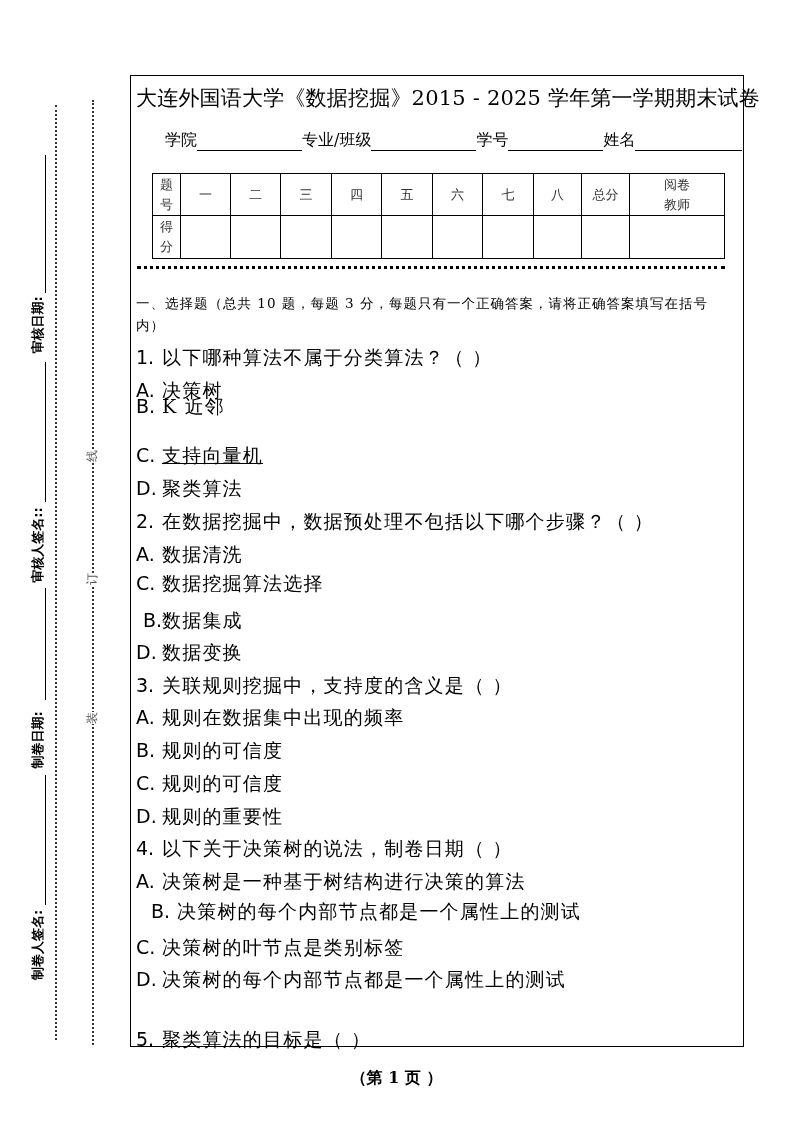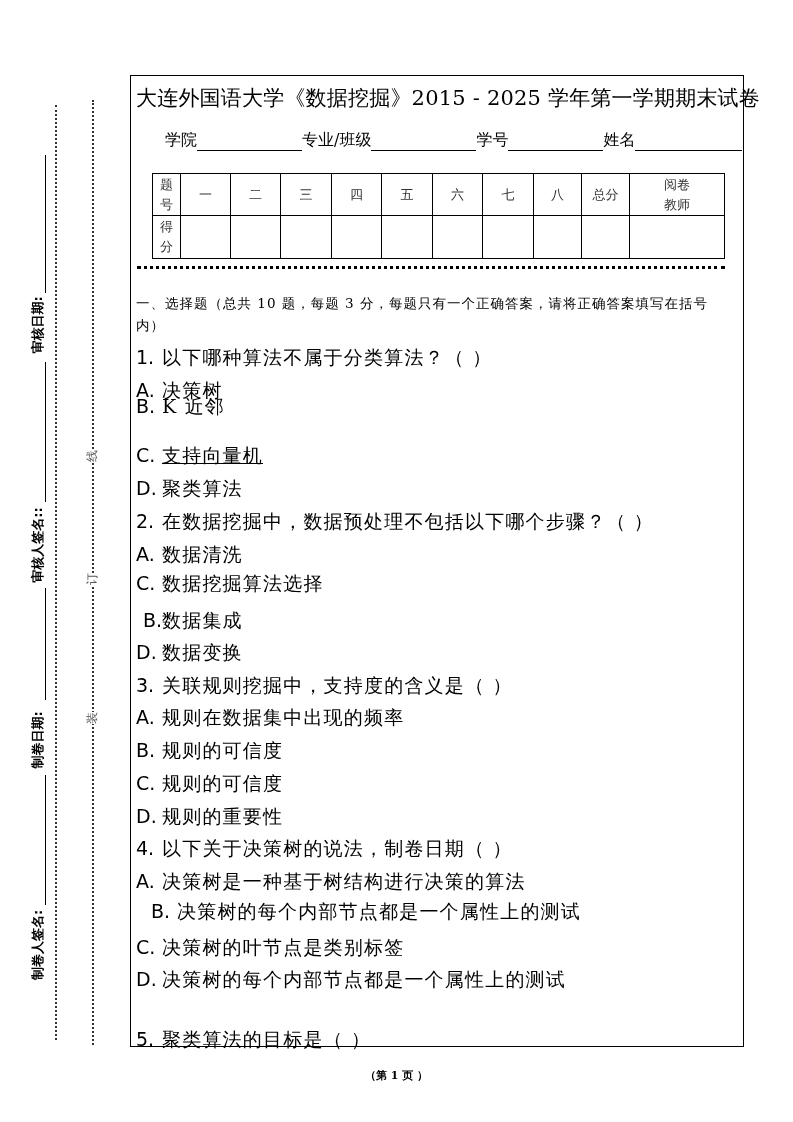--- a/index.html
+++ b/index.html
@@ -32,21 +32,21 @@
   .stack { line-height:20px; }
 
   .dotsep { position:absolute; left:137px; top:266px; width:588px; height:0;
             border-top:3px dotted #000; }
 
   .q { position:absolute; left:136px; font-size:19px; white-space:nowrap; letter-spacing:1.2px; }
   .q .pre { font-family:"DejaVu Sans","Liberation Sans",sans-serif; display:inline-block; width:26px; letter-spacing:0; }
   .section { position:absolute; left:136px; top:292px; width:600px; font-size:13.5px; line-height:22px; letter-spacing:1px; }
 
   .footer { position:absolute; top:1068px; left:0; width:793px; text-align:center;
-            font-size:11px; font-weight:bold; }
+            font-size:16px; font-weight:bold; }
 </style>
 </head>
 <body>
 
 <div class="dotline" style="left:55px; top:105px; height:935px;"></div>
 <div class="dotline" style="left:92px; top:100px; height:945px;"></div>
 
 <div class="solidline" style="left:45px; top:155px; height:138px;"></div>
 <div class="solidline" style="left:45px; top:362px; height:140px;"></div>
 <div class="solidline" style="left:45px; top:588px; height:112px;"></div>

